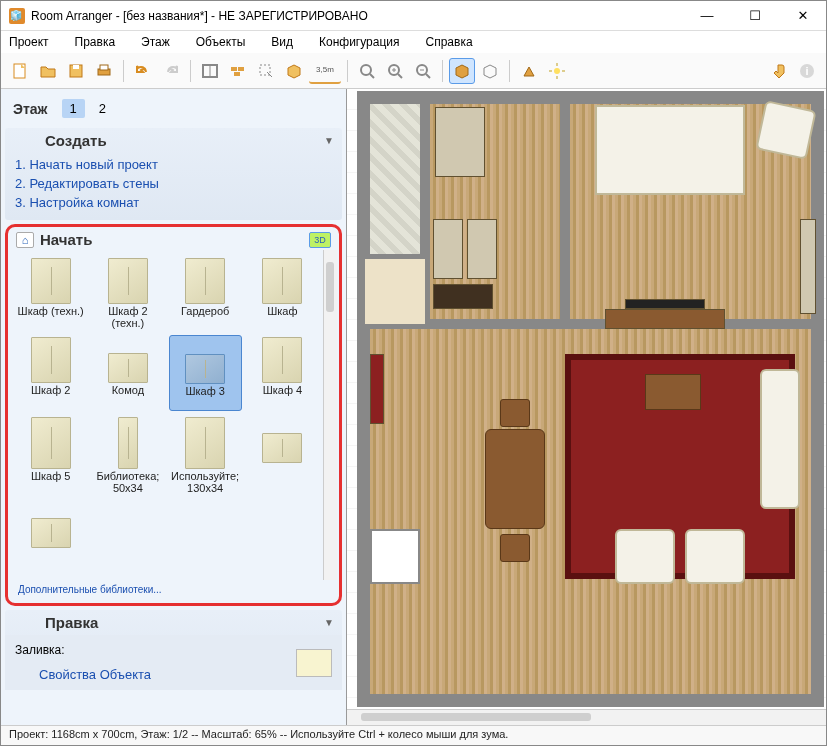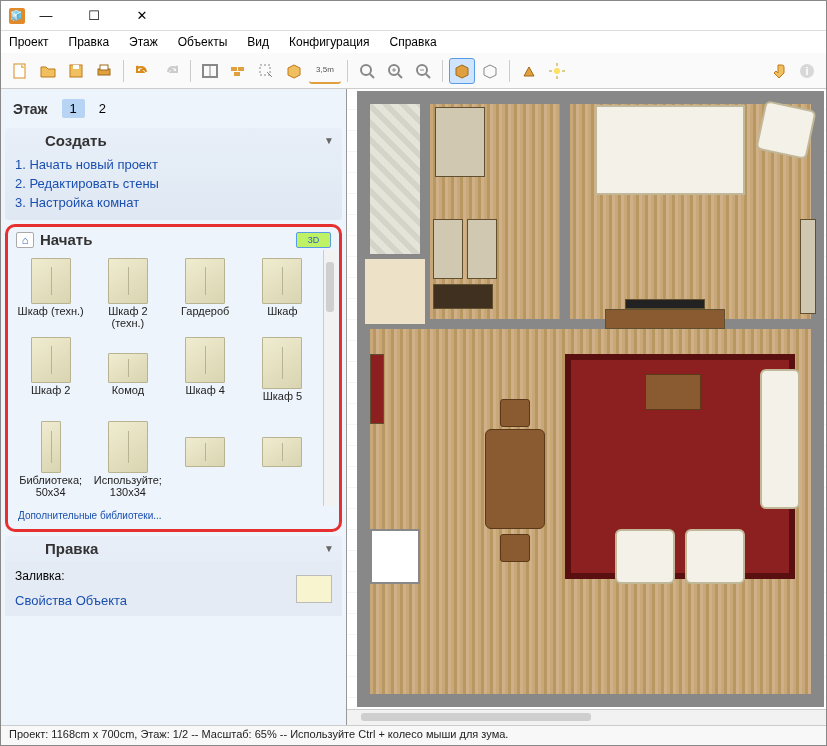--- a/index.html
+++ b/index.html
@@ -2,21 +2,21 @@
 <html><head>
 <meta charset="utf-8">
 <style>
 * { box-sizing: border-box; margin: 0; padding: 0; }
 body { font-family: "Segoe UI", Tahoma, sans-serif; font-size: 12px; background: #fff; width: 827px; height: 746px; border: 1px solid #888; overflow: hidden; display: flex; flex-direction: column; }
 .titlebar { height: 30px; display: flex; align-items: center; padding: 0 8px; border-bottom: 1px solid #ddd; }
 .titlebar .appicon { width: 16px; height: 16px; background: #e08a2c; border-radius: 2px; display: inline-flex; align-items: center; justify-content: center; font-size: 10px; margin-right: 6px; }
 .titlebar .title { flex: 1; font-size: 12px; color: #000; }
 .winbtns { display: flex; gap: 18px; font-size: 13px; }
 .winbtn { width: 30px; text-align: center; cursor: default; }
-.menubar { height: 22px; display: flex; align-items: center; padding: 0 8px; gap: 20px; font-size: 12px; }
+.menubar { height: 22px; display: flex; align-items: center; padding: 0 8px; gap: 26px; font-size: 12px; }
 .menubar span { cursor: default; }
 .toolbar { height: 36px; display: flex; align-items: center; padding: 0 6px; gap: 2px; border-bottom: 1px solid #ccc; background: #fafafa; }
 .tbtn { width: 26px; height: 26px; display: inline-flex; align-items: center; justify-content: center; border-radius: 3px; font-size: 16px; cursor: default; }
 .tbtn.selected { background: #cfe5ff; border: 1px solid #5a9be8; }
 .tsep { width: 1px; height: 22px; background: #ccc; margin: 0 4px; }
 .tspacer { flex: 1; }
 .content { flex: 1; display: flex; overflow: hidden; }
 .sidebar { width: 345px; background: #eef4fb; display: flex; flex-direction: column; padding: 4px; overflow: hidden; }
 .floortabs { display: flex; align-items: center; gap: 6px; padding: 6px 8px; }
 .floortabs .lbl { font-size: 14px; font-weight: 600; color: #333; margin-right: 8px; }
@@ -24,38 +24,38 @@
 .ftab.sel { background: #b8d4f5; }
 .panel { margin-top: 4px; background: linear-gradient(#e8eff8,#dfe8f3); border-radius: 3px; }
 .phdr { display: flex; align-items: center; padding: 4px 8px; font-size: 15px; font-weight: 600; color: #333; cursor: default; margin-left: 32px; }
 .phdr .arrow { margin-left: auto; font-size: 10px; color: #666; }
 .steps { padding: 2px 10px 8px; }
 .step { font-size: 13px; color: #1a4fb0; padding: 2px 0; cursor: default; }
 .libpanel { margin-top: 4px; border: 3px solid #e63030; border-radius: 10px; padding: 2px; }
 .libhdr { display: flex; align-items: center; padding: 2px 6px; }
 .libhdr .homeicn { width: 18px; height: 16px; background: #fff; border: 1px solid #aaa; border-radius: 2px; display: inline-flex; align-items: center; justify-content: center; margin-right: 6px; font-size: 11px; color: #2a64b8; }
 .libhdr .libtitle { font-size: 15px; font-weight: 600; color: #333; }
-.libhdr .btn3d { margin-left: auto; width: 35px; height: 16px; border: 1px solid #5a9be8; background: #bef264; font-size: 9px; color: #2a64b8; display: flex; align-items: center; justify-content: center; border-radius: 2px; cursor: default; }
+.libhdr .btn3d { margin-left: auto; width: 22px; height: 16px; border: 1px solid #5a9be8; background: #bef264; font-size: 9px; color: #2a64b8; display: flex; align-items: center; justify-content: center; border-radius: 2px; cursor: default; }
 .libbody { display: flex; }
 .libgrid { flex: 1; display: grid; grid-template-columns: repeat(4,1fr); gap: 4px 4px; padding: 6px 4px; }
 .libscroll { width: 14px; background: #f2f2f2; border-left: 1px solid #ccc; position: relative; }
 .libscroll .thumb { position: absolute; top: 12px; left: 2px; width: 8px; height: 50px; background: #cfcfcf; border-radius: 3px; }
 .libitem { display: flex; flex-direction: column; align-items: center; padding: 2px; border-radius: 3px; cursor: default; }
 .libitem.sel { background: #9fc4ee; border: 1px solid #4a86d0; }
 .thumb3d { width: 40px; height: 46px; background: linear-gradient(145deg,#f0ecd0,#d9d4b0); border: 1px solid #b8b390; border-radius: 1px; position: relative; }
 .thumb3d.short { height: 30px; margin-top: 16px; }
 .thumb3d.tall { height: 52px; }
 .thumb3d.narrow { width: 20px; }
 .thumb3d::before { content: ""; position: absolute; left: 50%; top: 18%; bottom: 18%; width: 1px; background: #b8b390; }
 .libitem span { font-size: 11px; color: #222; text-align: center; line-height: 1.05; margin-top: 2px; min-height: 22px; }
 .liblink { font-size: 10px; color: #1a4fb0; padding: 4px 8px 6px; cursor: default; }
 .editpanel { margin-top: 4px; }
 .editbody { background: #e4ebf4; padding: 8px 10px; display: flex; align-items: center; gap: 20px; }
 .swatch { width: 36px; height: 28px; background: #f8f4d0; border: 1px solid #bbb; margin-left: auto; }
-.editbody .linkb { color: #1a4fb0; font-size: 13px; cursor: default; }
+.editbody .linkb { color: #1a4fb0; font-size: 13px; cursor: default; margin-left: 24px; }
 .canvaswrap { flex: 1; display: flex; flex-direction: column; overflow: hidden; border-left: 1px solid #999; }
 .canvas { flex: 1; position: relative; background: repeating-linear-gradient(#fff,#fff 20px,#f5f5f5 20px,#f5f5f5 21px),repeating-linear-gradient(90deg,#fff,#fff 20px,#f5f5f5 20px,#f5f5f5 21px); overflow: hidden; }
 .plan { position: absolute; left: 10px; top: 2px; right: 2px; bottom: 2px; border: 8px solid #888; background: #ede2c8; }
 .room { position: absolute; border: 5px solid #888; }
 .wood { background: repeating-linear-gradient(90deg,#c8a878 0,#c8a878 3px,#b89860 3px,#b89860 6px,#d0b088 6px,#d0b088 9px); }
 .tile { background: repeating-linear-gradient(45deg,#e4e4d8,#e4e4d8 6px,#d4d4c8 6px,#d4d4c8 12px); }
 .rug { position: absolute; background: #8c2020; border: 6px solid #5a1010; }
 .furn { position: absolute; background: #d0c8b0; border: 1px solid #605030; }
 .sofa { background: #f4f2e8; border: 2px solid #c0b898; border-radius: 6px; }
 .table { background: #8a5a30; border: 1px solid #5a3818; }
@@ -64,20 +64,21 @@
 .hscroll { height: 16px; background: #f2f2f2; border-top: 1px solid #ccc; position: relative; }
 .hscroll .thumb { position: absolute; left: 14px; top: 3px; width: 230px; height: 8px; background: #cfcfcf; border-radius: 3px; }
 .statusbar { height: 20px; border-top: 1px solid #ccc; padding: 2px 8px; font-size: 11px; color: #222; background: #f8f8f8; }
 svg { display: block; }
 </style>
 </head>
 <body>
 
 <div class="titlebar">
   <span class="appicon">🧊</span>
+  <span class="title">Room Arranger - [без названия*] - НЕ ЗАРЕГИСТРИРОВАНО</span>
   <div class="winbtns">
     <span class="winbtn">—</span>
     <span class="winbtn">☐</span>
     <span class="winbtn">✕</span>
   </div>
 </div>
 
 <div class="menubar">
   <span>Проект</span>
   <span>Правка</span>
@@ -257,20 +258,24 @@
               <div class="thumb3d"></div>
               <span>Шкаф</span>
             </div>
           <div class="libitem">
               <div class="thumb3d"></div>
               <span>Шкаф 2</span>
             </div>
           <div class="libitem">
               <div class="thumb3d short"></div>
               <span>Комод</span>
+            </div>
+          <div class="libitem sel">
+              <div class="thumb3d short" style="background:linear-gradient(145deg,#b0c8e0,#90b0d0);border-color:#6090c0"></div>
+              <span>Шкаф 3</span>
             </div>
           <div class="libitem">
               <div class="thumb3d"></div>
               <span>Шкаф 4</span>
             </div>
           <div class="libitem">
               <div class="thumb3d tall"></div>
               <span>Шкаф 5</span>
             </div>
           <div class="libitem">

